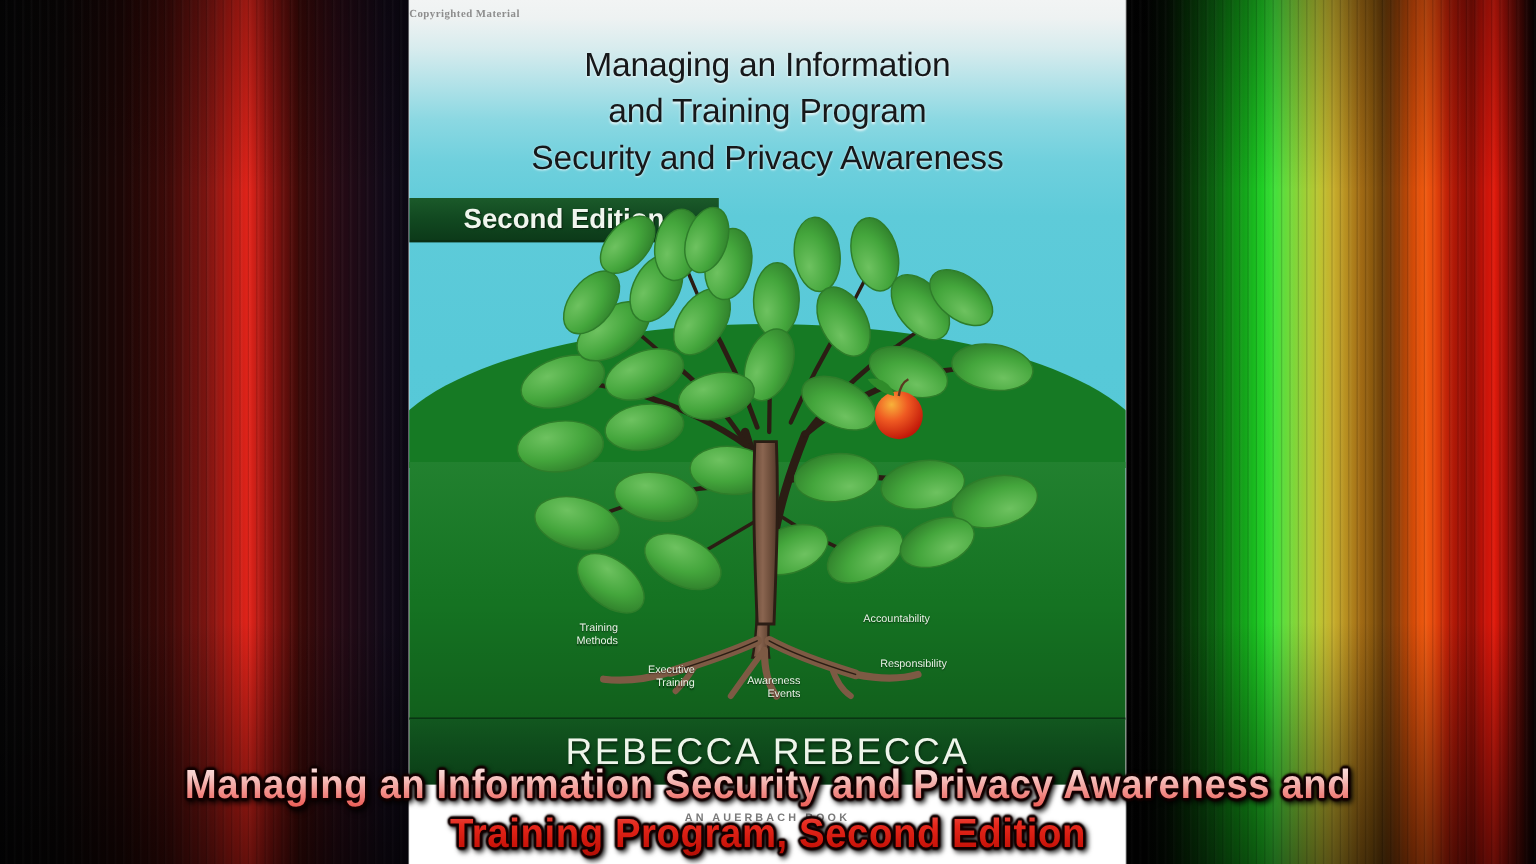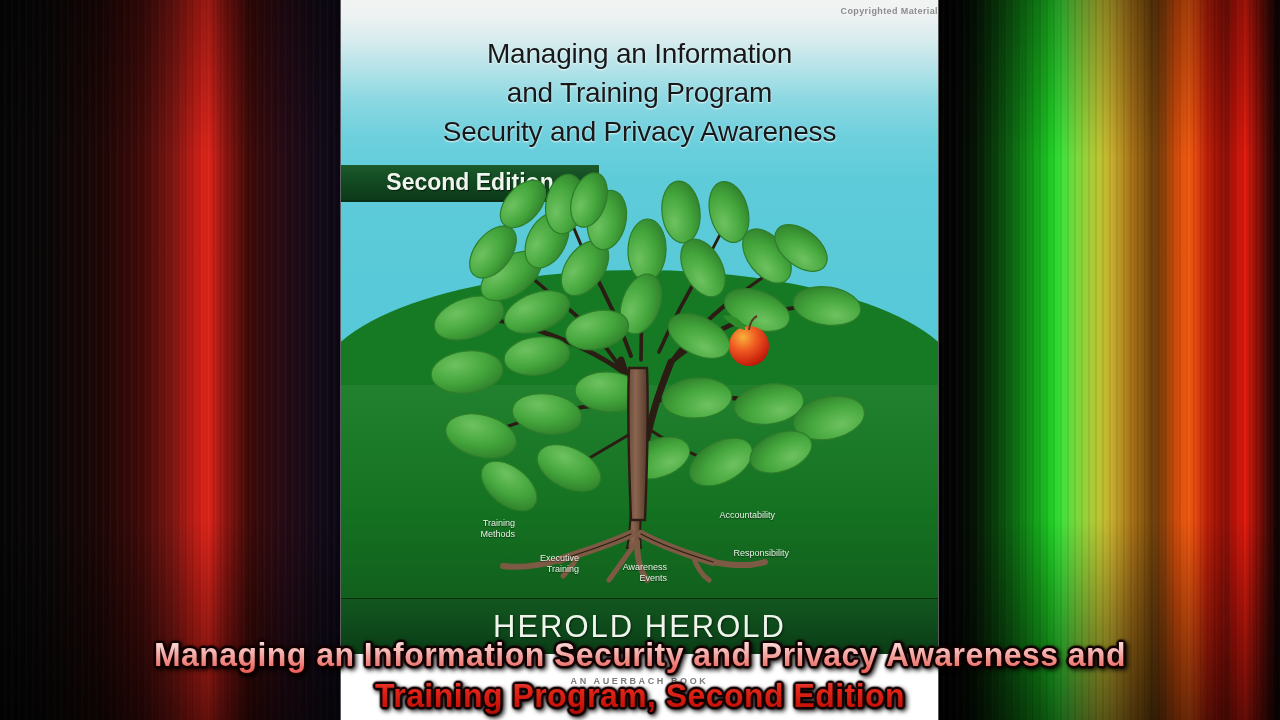--- a/index.html
+++ b/index.html
@@ -115,25 +115,24 @@
       #d8ecee 8%,
       #b2e2e8 14%,
       #8bd8e2 20%,
       #6fd0dd 27%,
       #5ecbd9 36%,
       #57c9d8 60%,
       #55c8d7 100%);
   }
   .copyright-strip{
     position:absolute; left:0; top:6px; width:100%;
-    text-align:right;
+    text-align:left;
     font-size:9px; letter-spacing:0.4px;
     color:#8d8d8d; font-weight:bold;
-    font-family:Liberation Sans, sans-serif;
-    padding-left:48px;
+    font-family:Liberation Serif, serif;
   }
 
   .cover-title{
     position:absolute; left:0; top:34px; width:100%;
     text-align:center;
     color:#16181a;
     font-family:"Liberation Sans", sans-serif;
     font-weight:normal;
     font-size:28px;
     line-height:39px;
@@ -441,21 +440,21 @@
 Methods</div>
       <div class="root-label rl-exec">Executive
 Training</div>
       <div class="root-label rl-aware">Awareness
 Events</div>
       <div class="root-label rl-account">Accountability</div>
       <div class="root-label rl-resp">Responsibility</div>
     </div>
 
     <div class="author-band">
-      <span>HEROLD HEROLD</span>
+      <span>REBECCA REBECCA</span>
     </div>
 
     <div class="publisher-band">
       <span>AN AUERBACH BOOK</span>
     </div>
   </div>
 
   <div class="caption">
     <span>Managing an Information Security and Privacy Awareness and</span>
     <span>Training Program, Second Edition</span>

